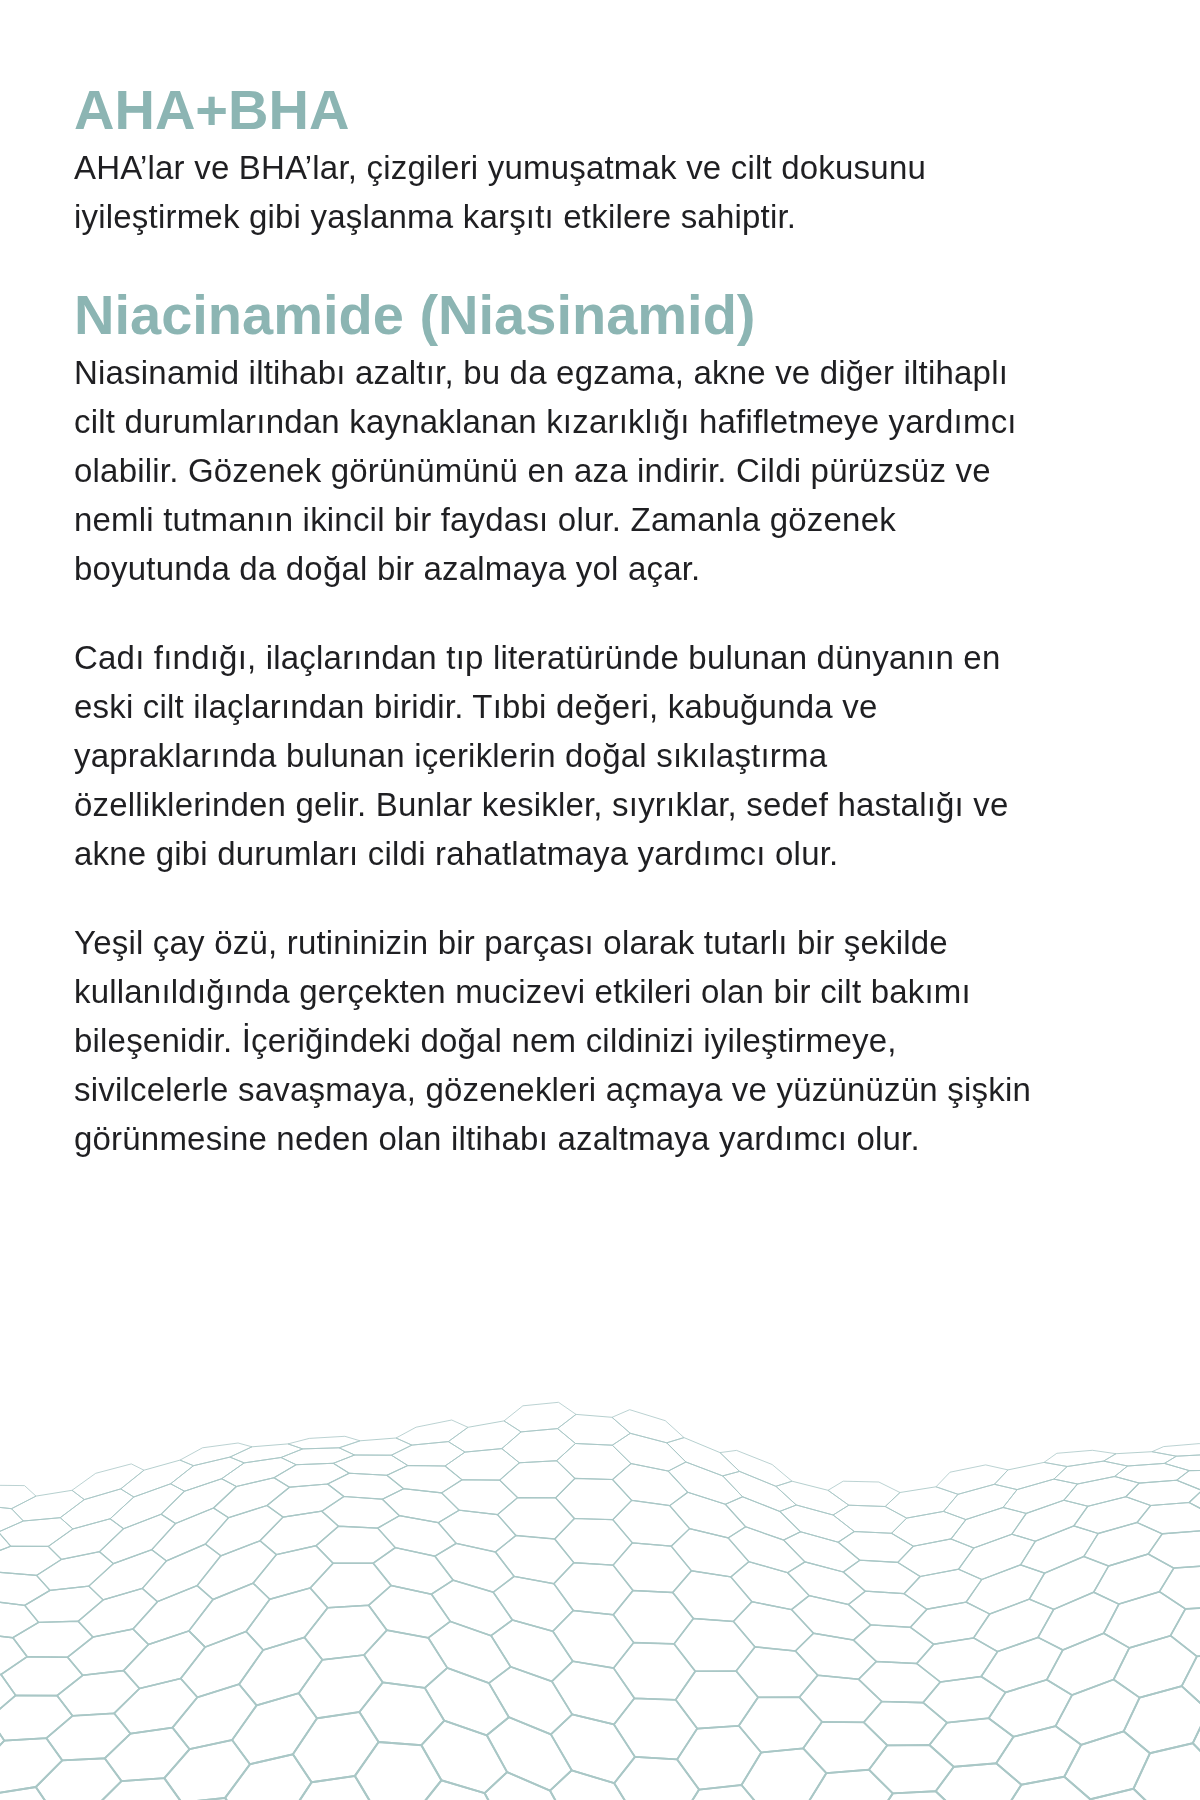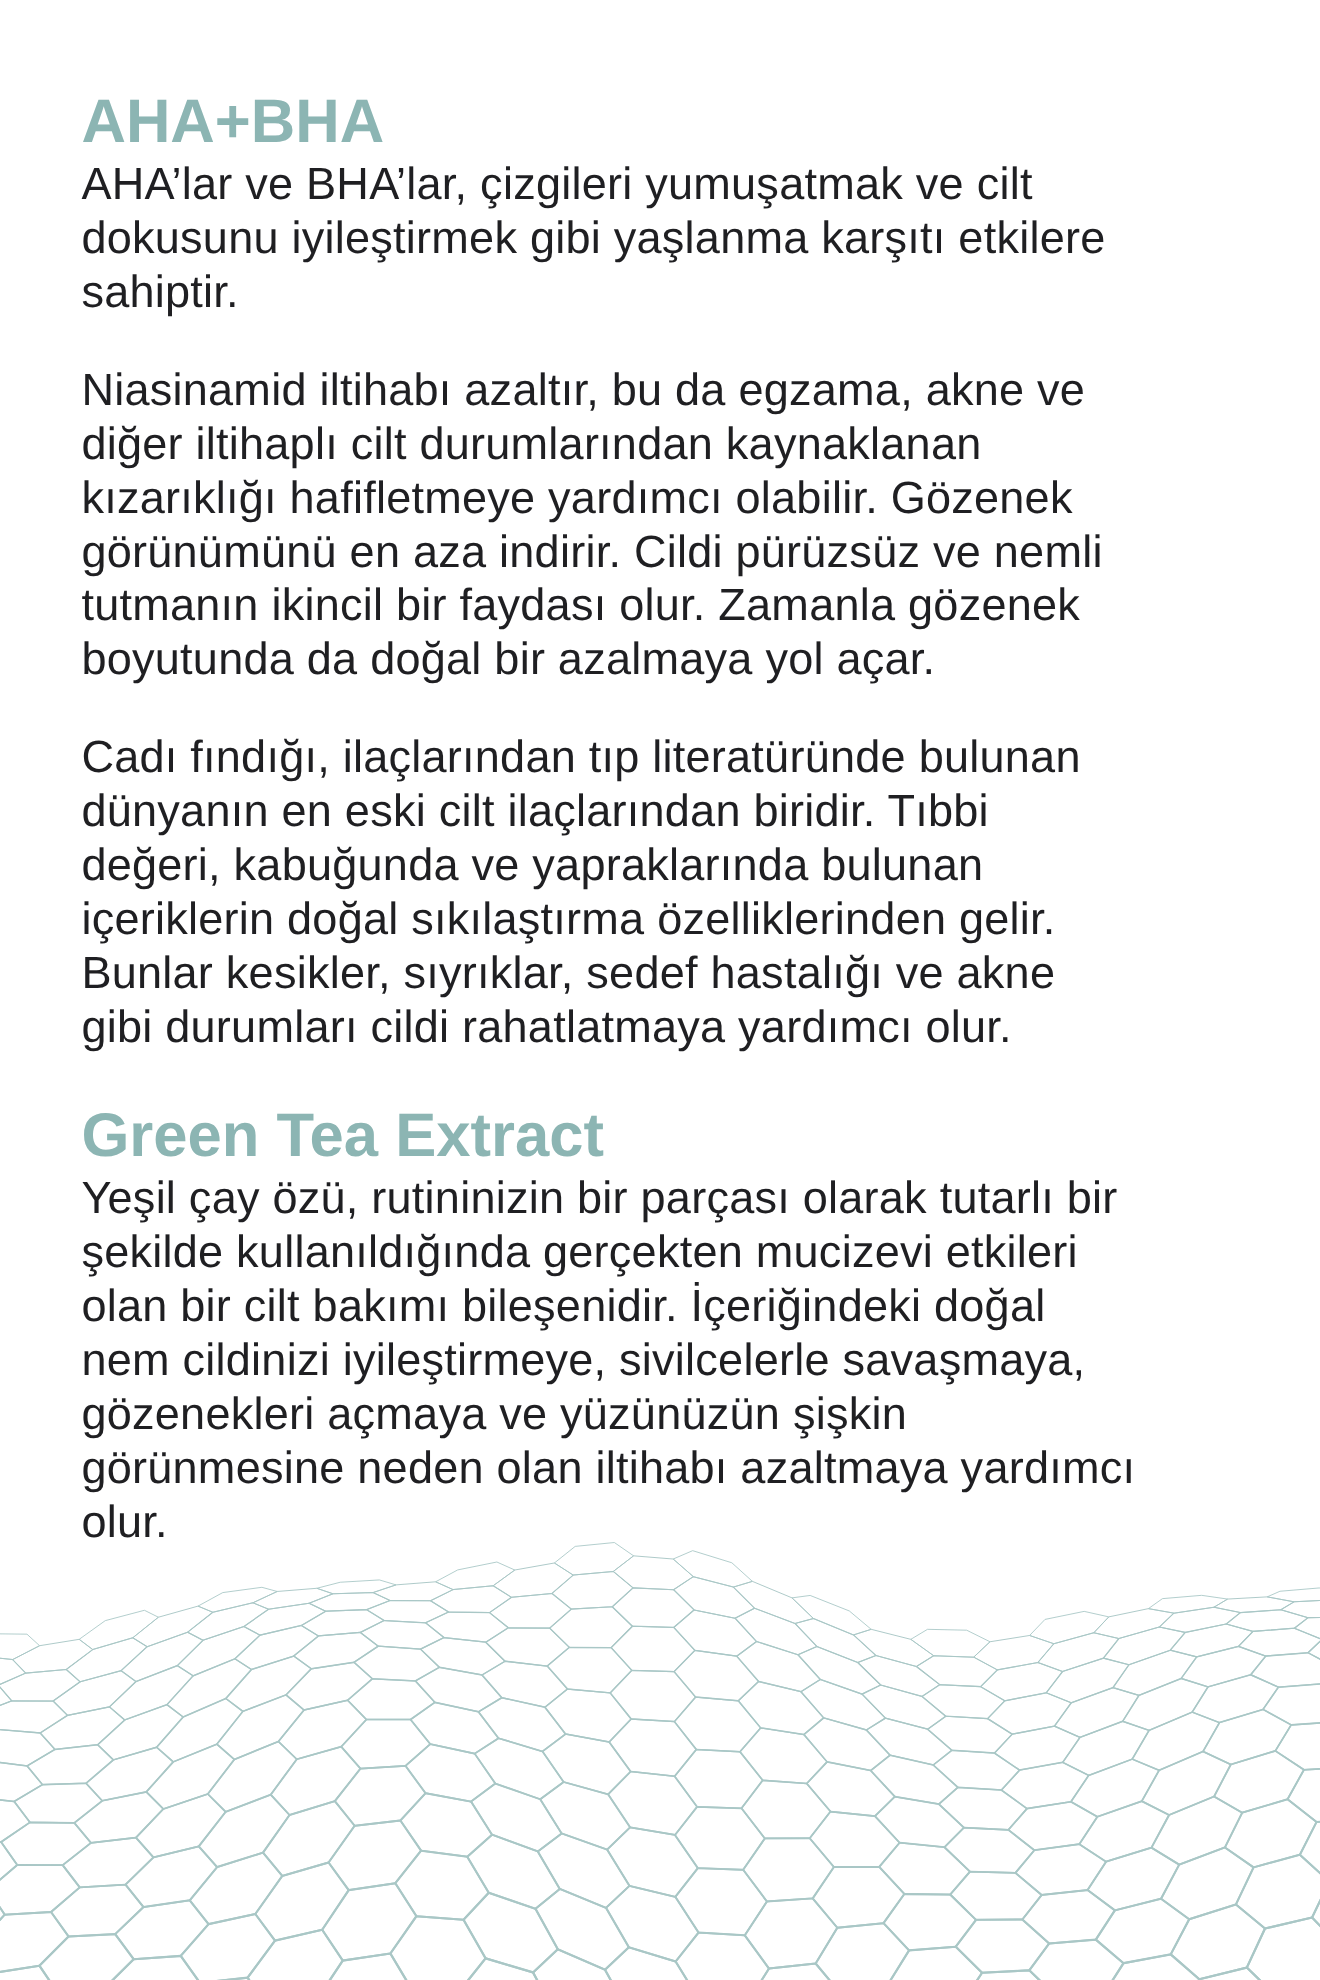--- a/index.html
+++ b/index.html
@@ -30,21 +30,21 @@
   .section:first-child { margin-top: 0; }
   .section h2 {
     font-size: 56px;
     font-weight: bold;
     line-height: 1.2;
     letter-spacing: 0px;
     color: var(--accent);
   }
   .section p {
     max-width: 960px;
-    font-size: 41px;
+    font-size: 33px;
     line-height: 49px;
     letter-spacing: 0.2px;
     color: var(--body-text);
   }
   .mesh {
     position: absolute;
     left: 0;
     top: 0;
     width: 1200px;
     height: 1800px;
@@ -57,29 +57,29 @@
 
 <div class="page">
 
   <main class="content">
     <section class="section">
       <h2>AHA+BHA</h2>
       <p>AHA’lar ve BHA’lar, çizgileri yumuşatmak ve cilt dokusunu iyileştirmek gibi yaşlanma karşıtı etkilere sahiptir.</p>
     </section>
 
     <section class="section">
+      <h2>Niacinamide (Niasinamid)</h2>
       <p>Niasinamid iltihabı azaltır, bu da egzama, akne ve diğer iltihaplı cilt durumlarından kaynaklanan kızarıklığı hafifletmeye yardımcı olabilir. Gözenek görünümünü en aza indirir. Cildi pürüzsüz ve nemli tutmanın ikincil bir faydası olur. Zamanla gözenek boyutunda da doğal bir azalmaya yol açar.</p>
     </section>
 
     <section class="section">
       <p>Cadı fındığı, ilaçlarından tıp literatüründe bulunan dünyanın en eski cilt ilaçlarından biridir. Tıbbi değeri, kabuğunda ve yapraklarında bulunan içeriklerin doğal sıkılaştırma özelliklerinden gelir. Bunlar kesikler, sıyrıklar, sedef hastalığı ve akne gibi durumları cildi rahatlatmaya yardımcı olur.</p>
     </section>
 
     <section class="section">
-      <h2>Green Tea Extract</h2>
       <p>Yeşil çay özü, rutininizin bir parçası olarak tutarlı bir şekilde kullanıldığında gerçekten mucizevi etkileri olan bir cilt bakımı bileşenidir. İçeriğindeki doğal nem cildinizi iyileştirmeye, sivilcelerle savaşmaya, gözenekleri açmaya ve yüzünüzün şişkin görünmesine neden olan iltihabı azaltmaya yardımcı olur.</p>
     </section>
   </main>
 
   <svg class="mesh" viewBox="0 0 1200 1800" xmlns="http://www.w3.org/2000/svg" aria-hidden="true">
     <g id="mesh-group" fill="none" stroke-linejoin="round">
         <path d="M-97.7 1482.0L-72.0 1481.5L-36.0 1491.7L-24.9 1504.7L-50.2 1509.7L-87.1 1497.2Z" stroke="#a9c7c6" stroke-width="0.86"></path>
         <path d="M-113.2 1499.7L-87.1 1497.2L-50.2 1509.7L-38.8 1524.7L-64.5 1529.6L-102.1 1517.2Z" stroke="#a9c7c6" stroke-width="0.99"></path>
         <path d="M-36.0 1491.7L-11.1 1485.2L24.5 1485.6L36.0 1496.1L11.5 1508.7L-24.9 1504.7Z" stroke="#a9c7c6" stroke-width="0.80"></path>
         <path d="M-50.2 1509.7L-24.9 1504.7L11.5 1508.7L23.4 1521.0L-1.6 1532.0L-38.8 1524.7Z" stroke="#a9c7c6" stroke-width="0.93"></path>

